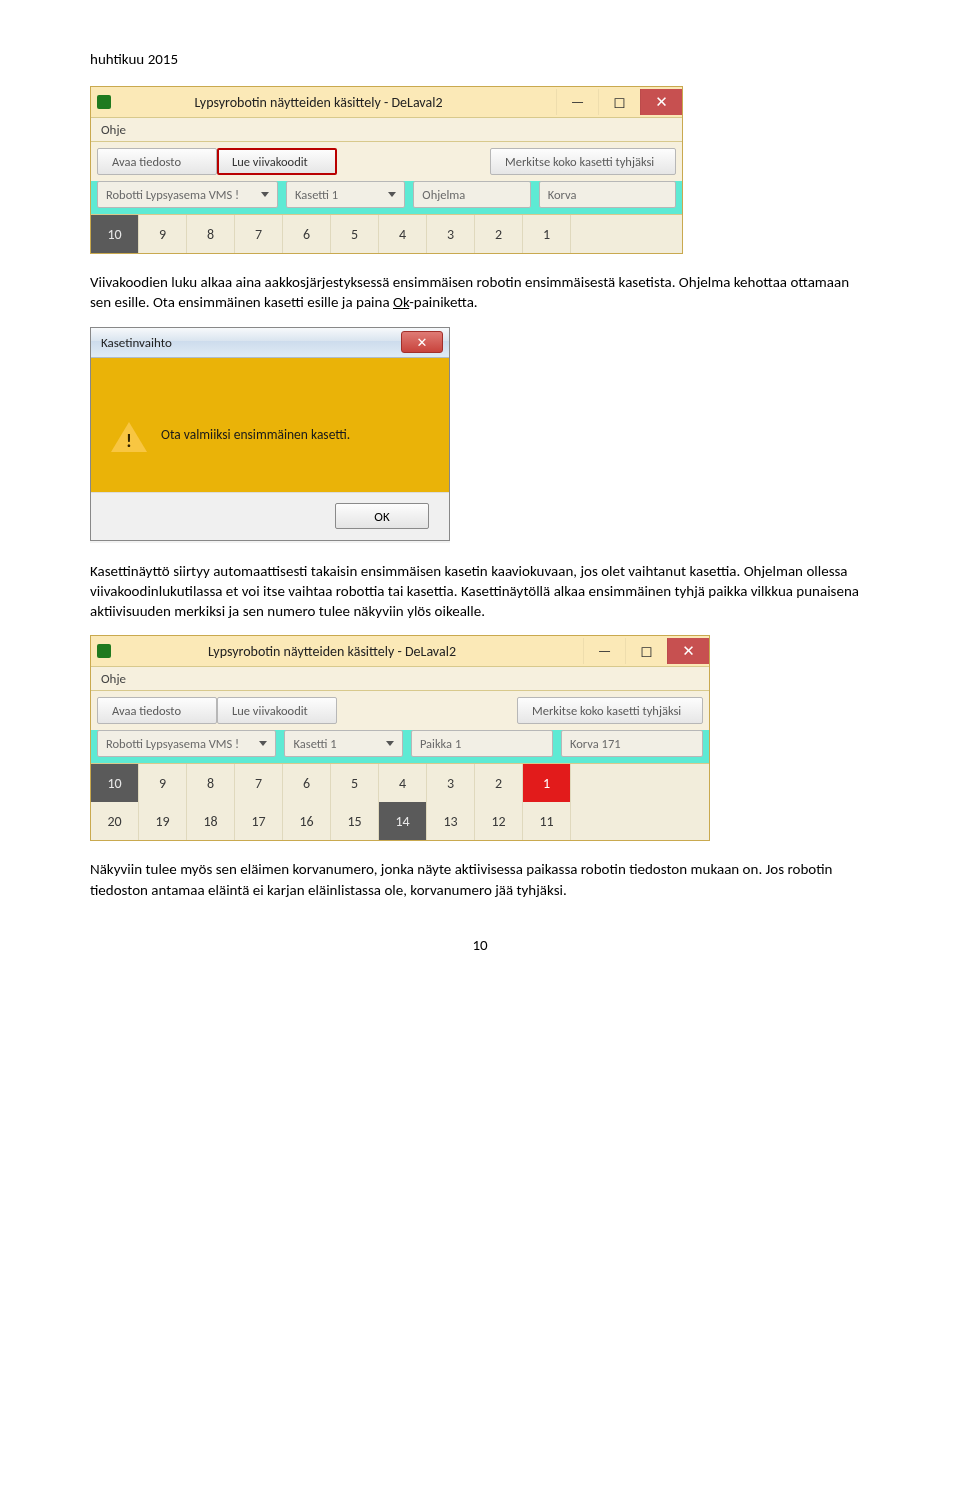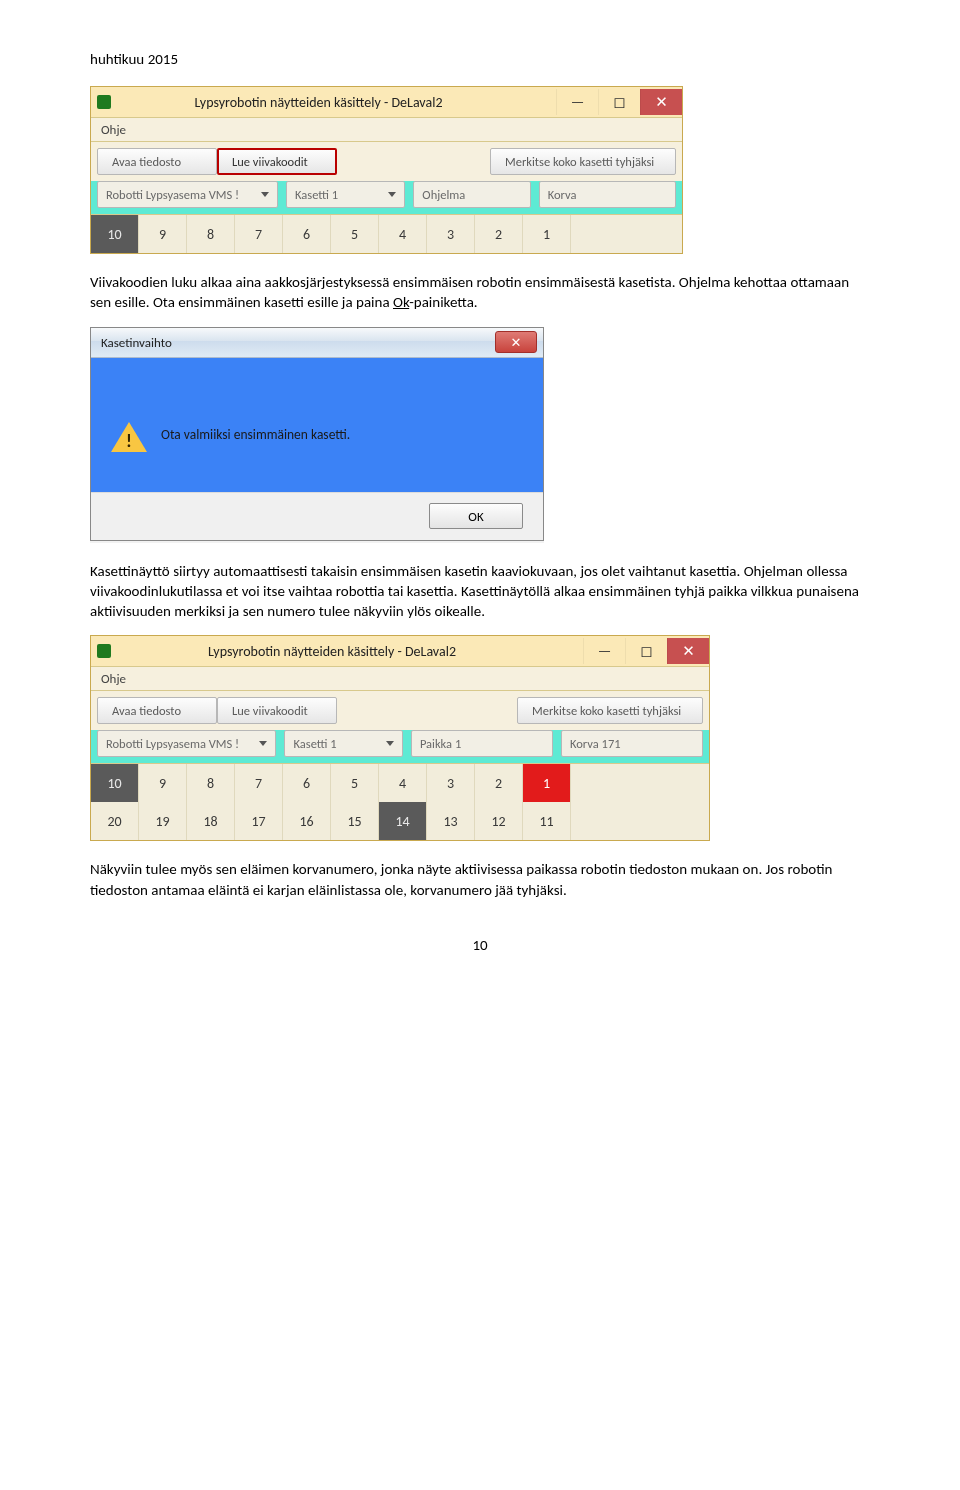--- a/index.html
+++ b/index.html
@@ -117,23 +117,23 @@
     width: 48px; height: 38px;
     display: flex; align-items: center; justify-content: center;
     font-size: 14px; color: #3a3a3a;
     border-right: 1px solid #e0d9bd;
   }
   .numcell.dark { background: #5a5a5a; color: #e8e8e8; }
   .numcell.red { background: #e21b1b; color: #fff; }
 
   
   .dialog {
-    width: 454px;
+    width: 360px;
     border: 1px solid #888;
-    background: #3b82f6;
+    background: #eab308;
     margin: 4px 0 20px 0;
     box-shadow: 0 2px 0 rgba(0,0,0,0.05);
   }
   .dlg-titlebar {
     background: linear-gradient(#f7f9fb,#d9e4ef 45%,#cddced 46%,#e0ebf5);
     border-bottom: 1px solid #aebccd;
     height: 30px;
     display: flex; align-items: center;
     padding: 0 6px;
   }

